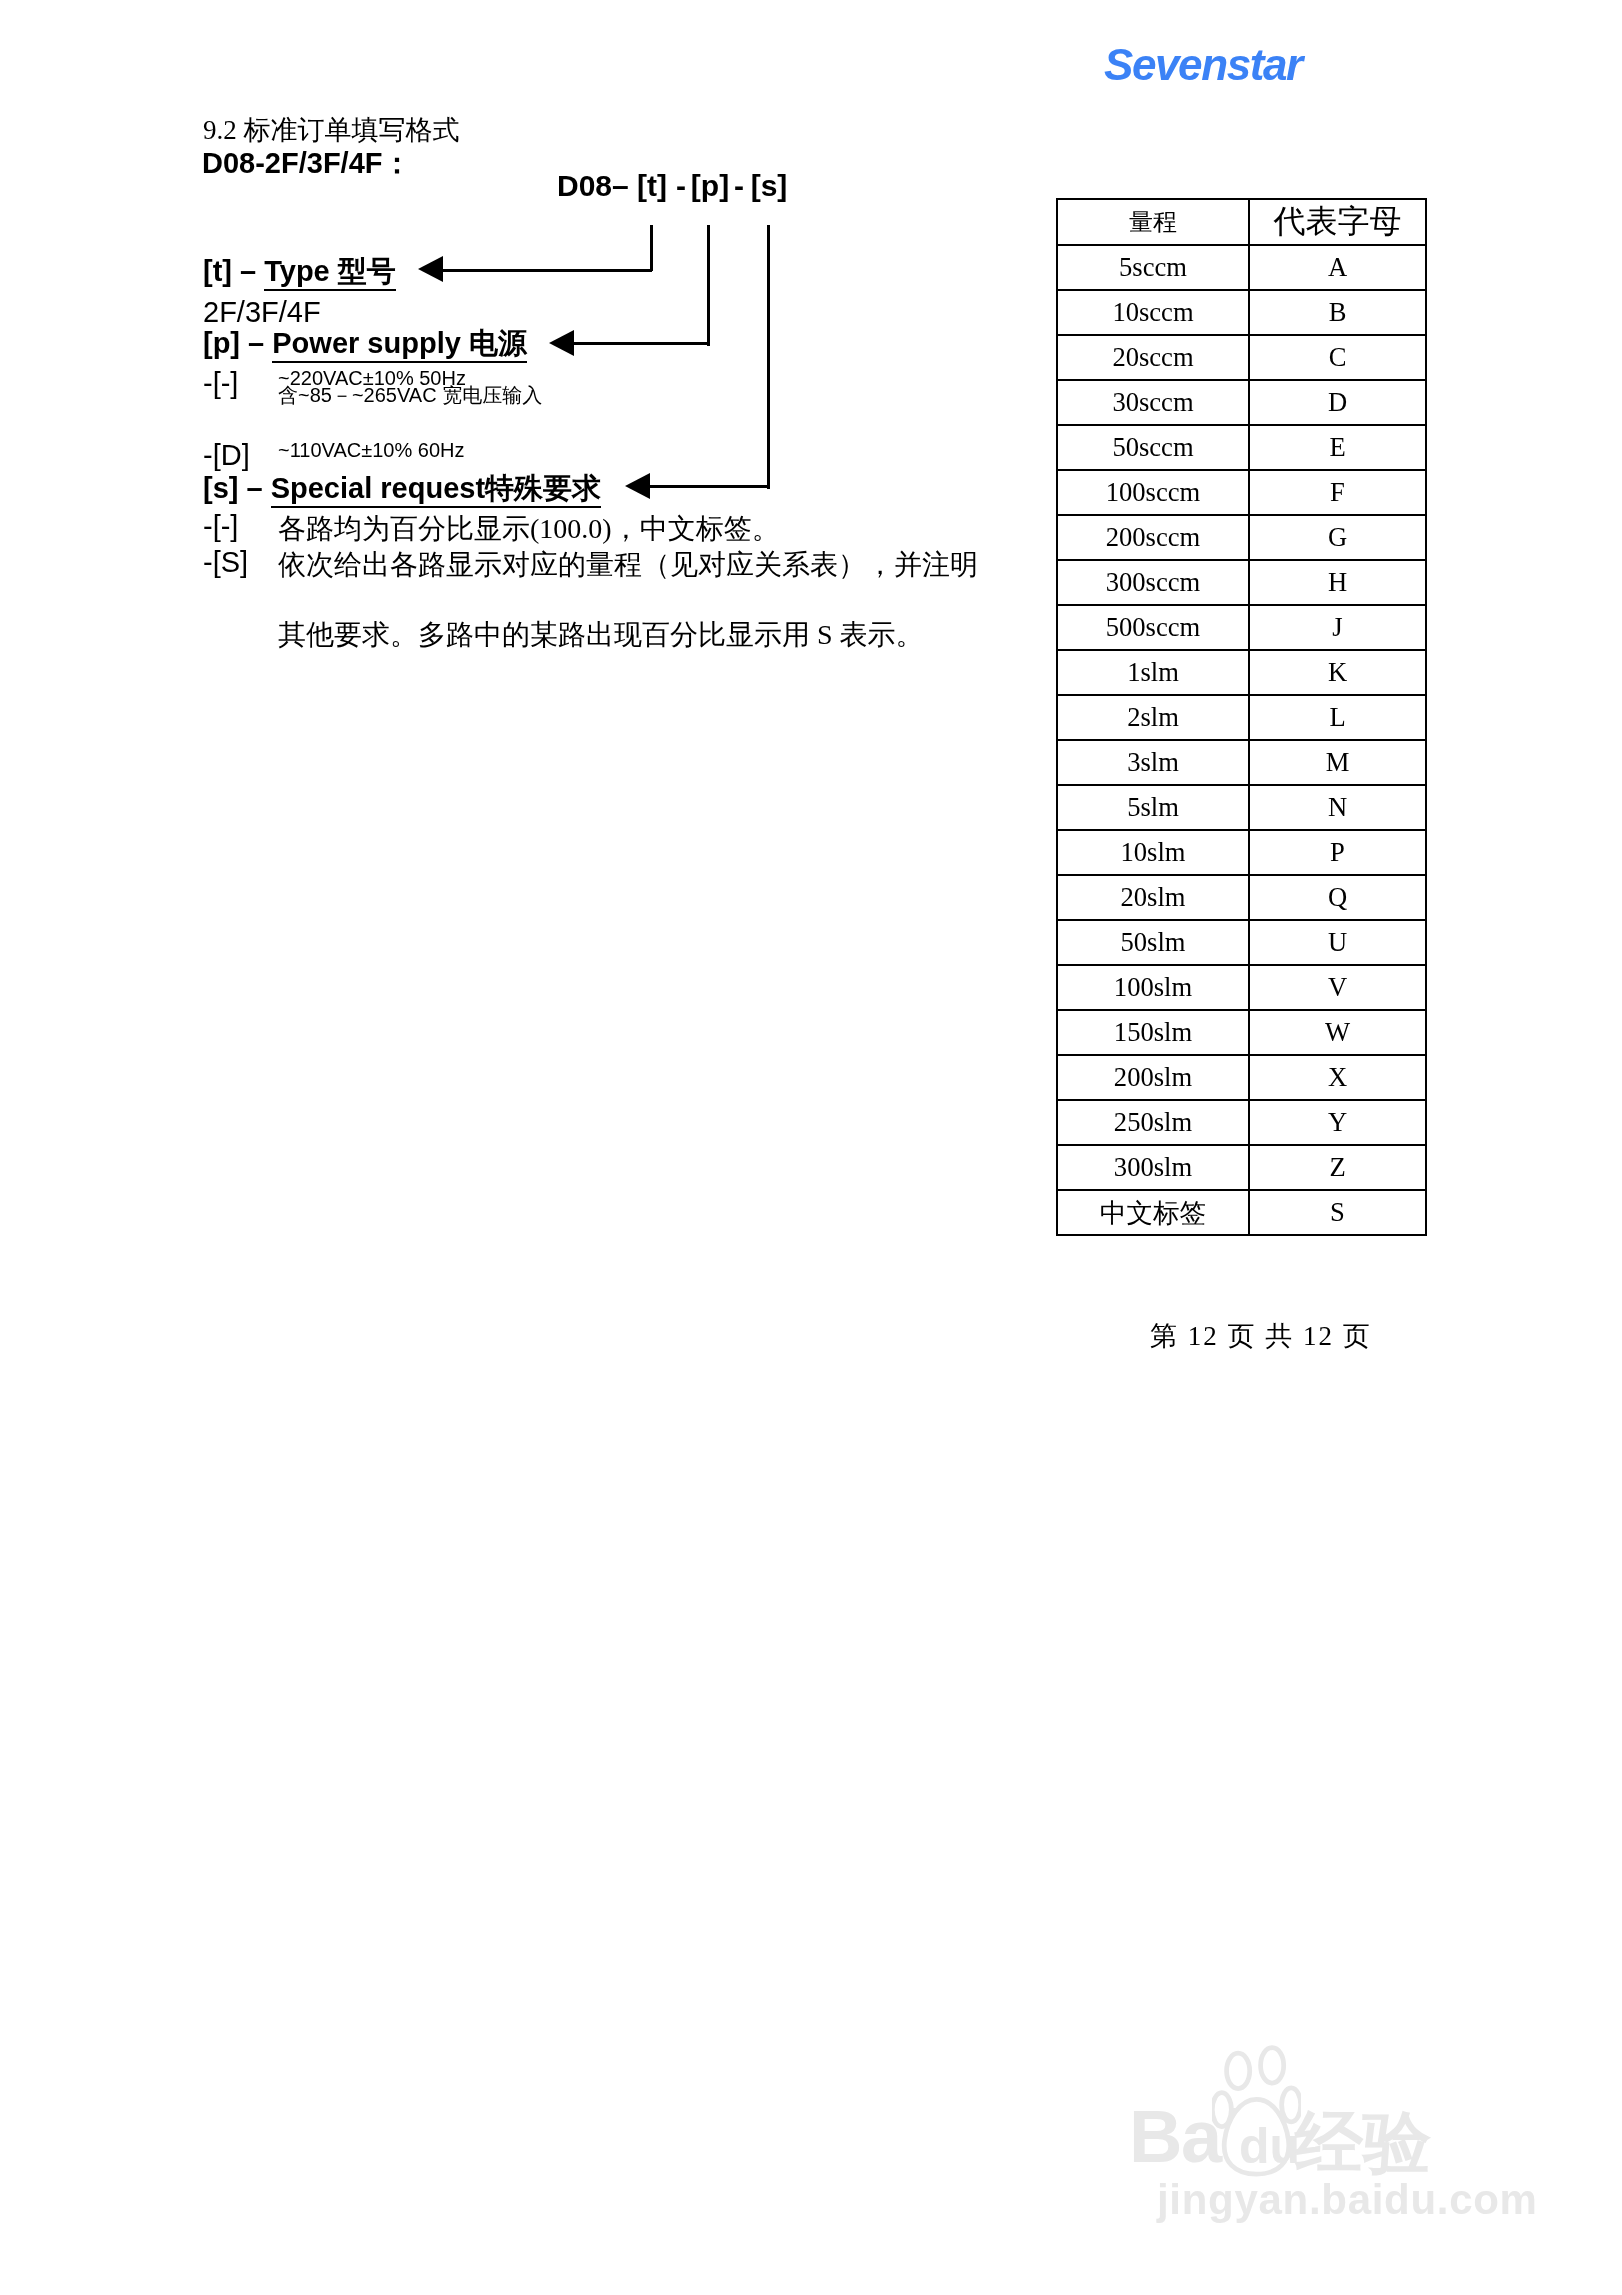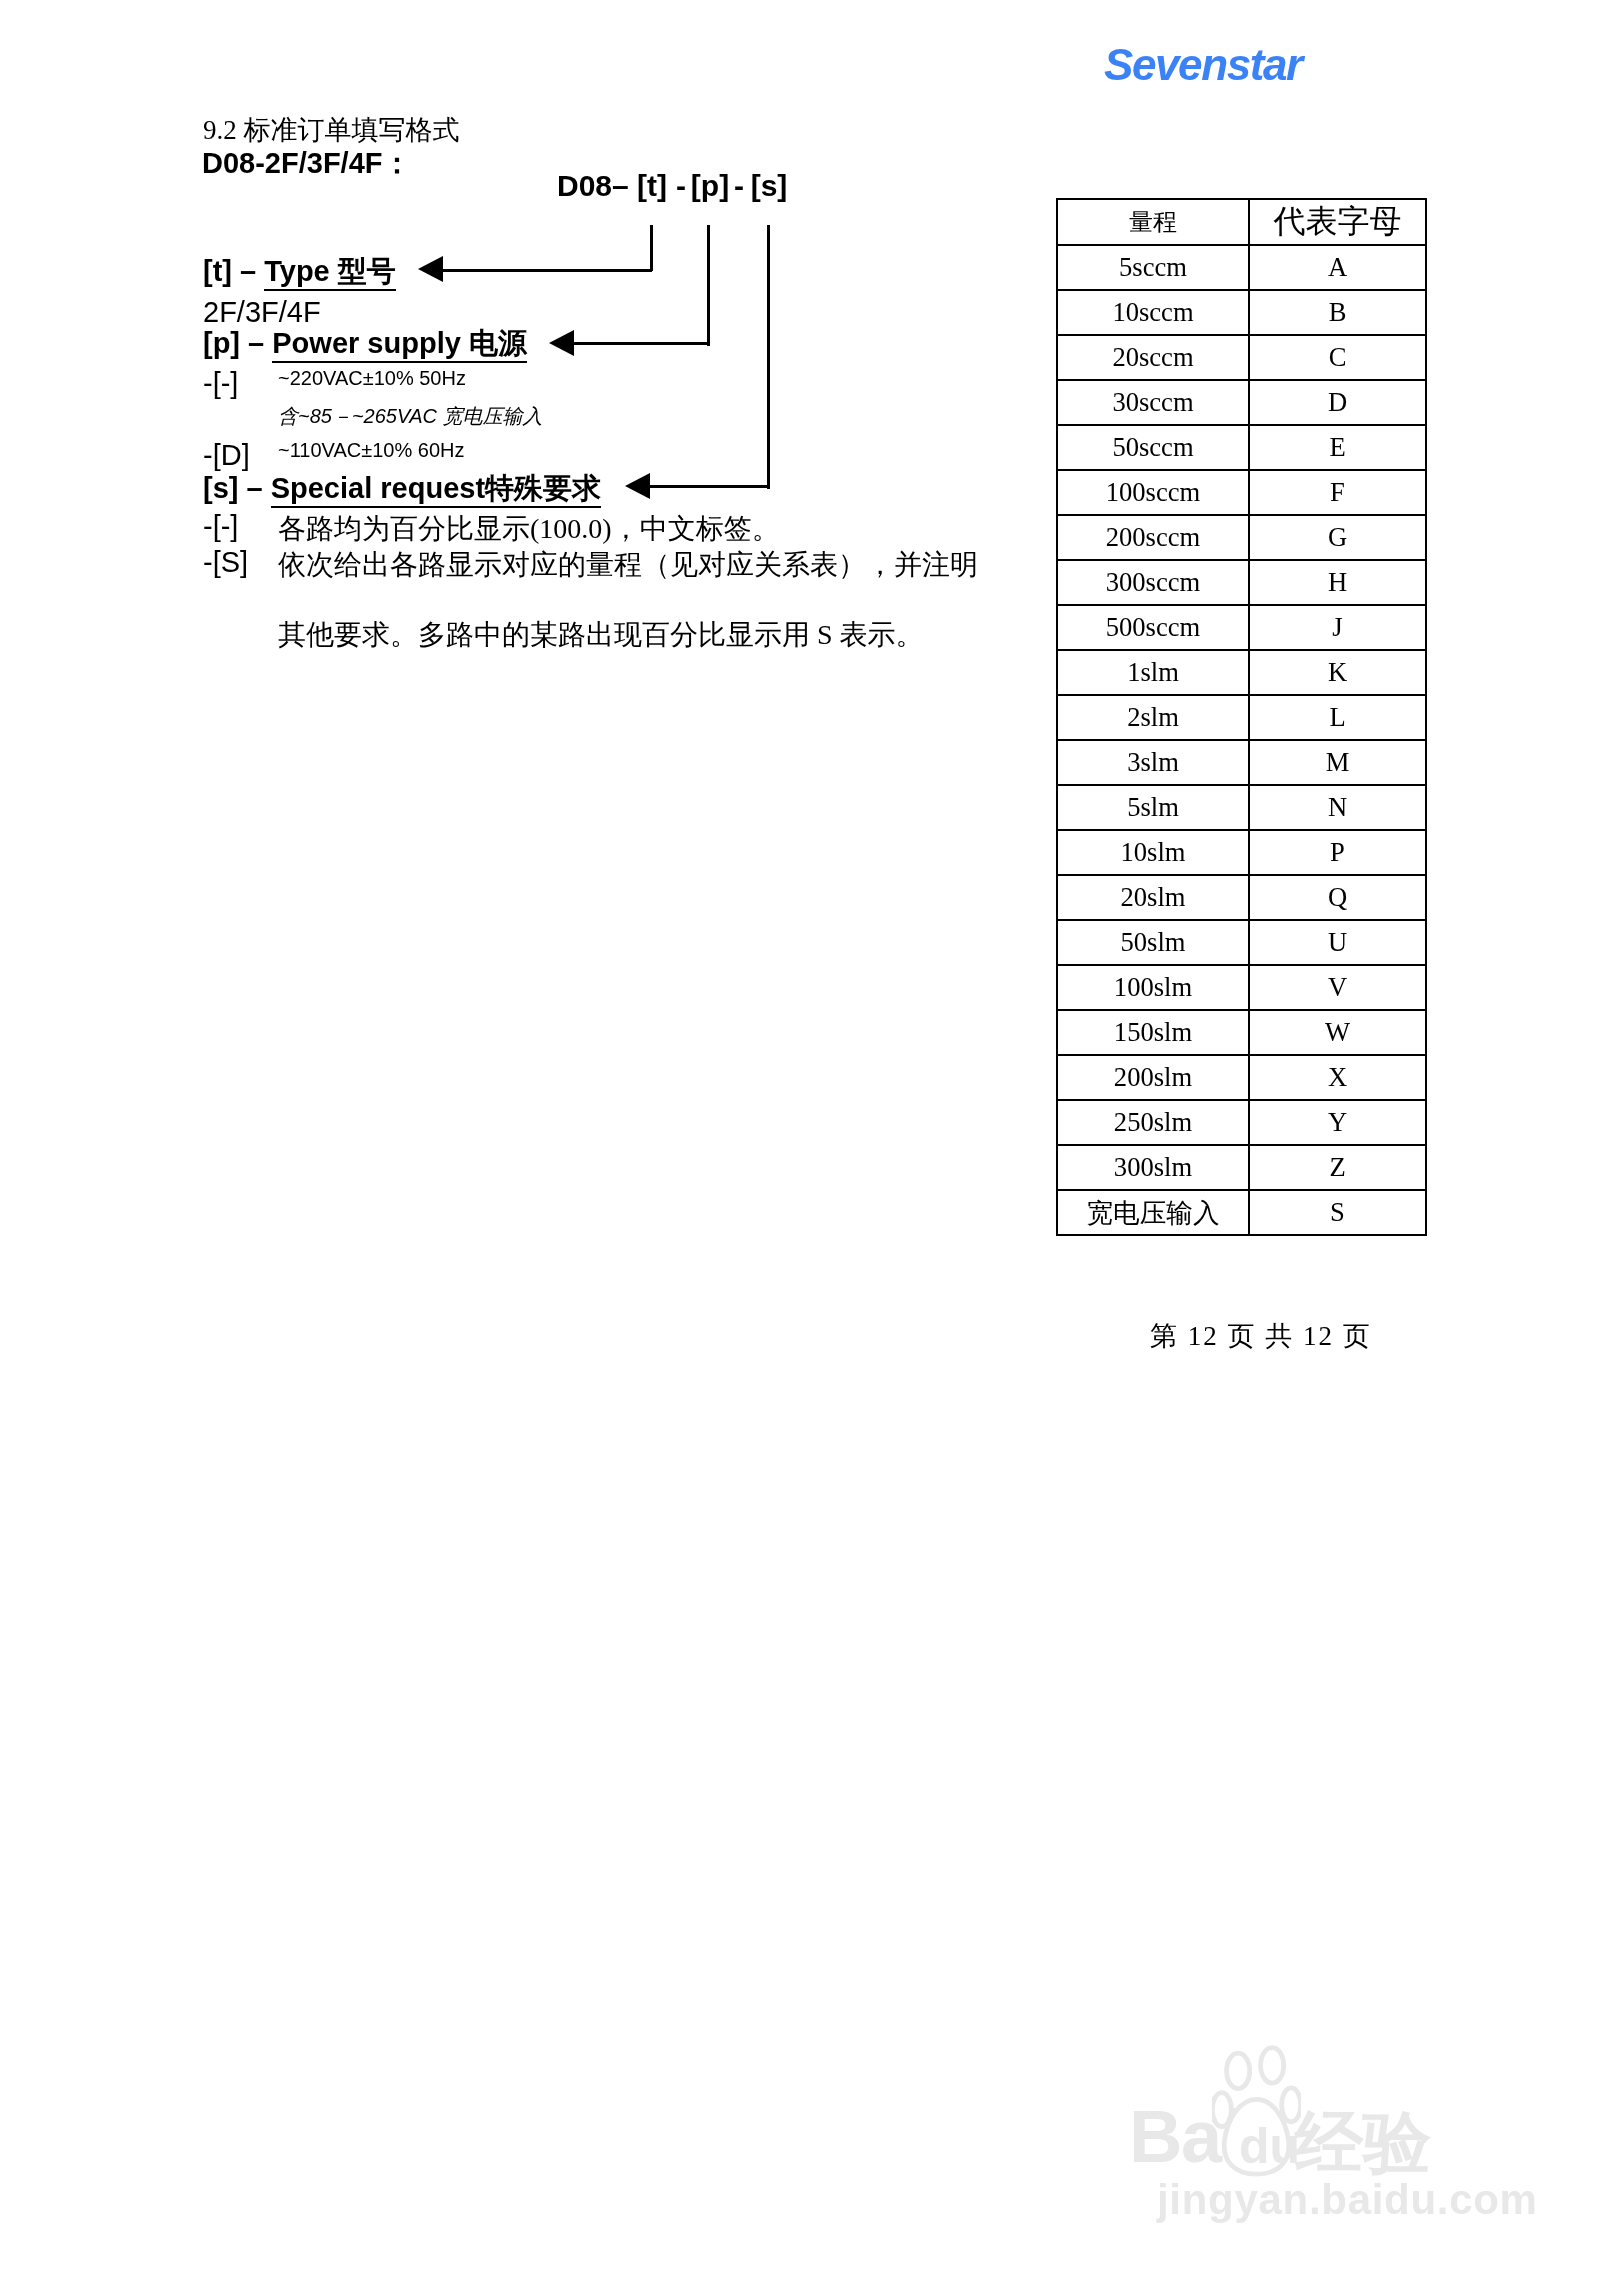--- a/index.html
+++ b/index.html
@@ -98,21 +98,21 @@
 <div class="abs param-label" style="left:203px;top:255px;">
   <span>[t] – </span><span class="u">Type 型号</span>
 </div>
 <div class="abs plain-sans" style="left:203px;top:296px;">2F/3F/4F</div>
 
 <div class="abs param-label" style="left:203px;top:327px;">
   <span>[p] – </span><span class="u">Power supply 电源</span>
 </div>
 <div class="abs opt-tag" style="top:367px;">-[-]</div>
 <div class="abs opt-text-sans" style="top:367px;">~220VAC±10% 50Hz</div>
-<div class="abs opt-text-sans" style="top:403px;font-style:italic;">含~85－~265VAC 宽电压输入</div>
+<div class="abs opt-text-sans" style="top:382px;">含~85－~265VAC 宽电压输入</div>
 <div class="abs opt-tag" style="top:439px;">-[D]</div>
 <div class="abs opt-text-sans" style="top:439px;">~110VAC±10% 60Hz</div>
 
 <div class="abs param-label" style="left:203px;top:472px;">
   <span>[s] – </span><span class="u">Special request特殊要求</span>
 </div>
 <div class="abs opt-tag" style="top:510px;">-[-]</div>
 <div class="abs opt-text-serif" style="top:510px;">各路均为百分比显示(100.0)，中文标签。</div>
 <div class="abs opt-tag" style="top:546px;">-[S]</div>
 <div class="abs opt-text-serif" style="top:546px;">依次给出各路显示对应的量程（见对应关系表），并注明</div>
@@ -230,21 +230,21 @@
     <td>250slm</td>
     <td>Y</td>
   </tr>
 
   <tr>
     <td>300slm</td>
     <td>Z</td>
   </tr>
 
   <tr>
-    <td>宽电压输入</td>
+    <td>中文标签</td>
     <td>S</td>
   </tr>
 </tbody>
 </table>
 
 <div class="abs page-footer">第 12 页 共 12 页</div>
 
 <div class="abs wm wm-bai">Bai</div>
 <svg class="wm-paw" width="89" height="136" viewBox="0 0 130 200">
   <g fill="#ffffff" stroke="#e8e8e8" stroke-width="7">

